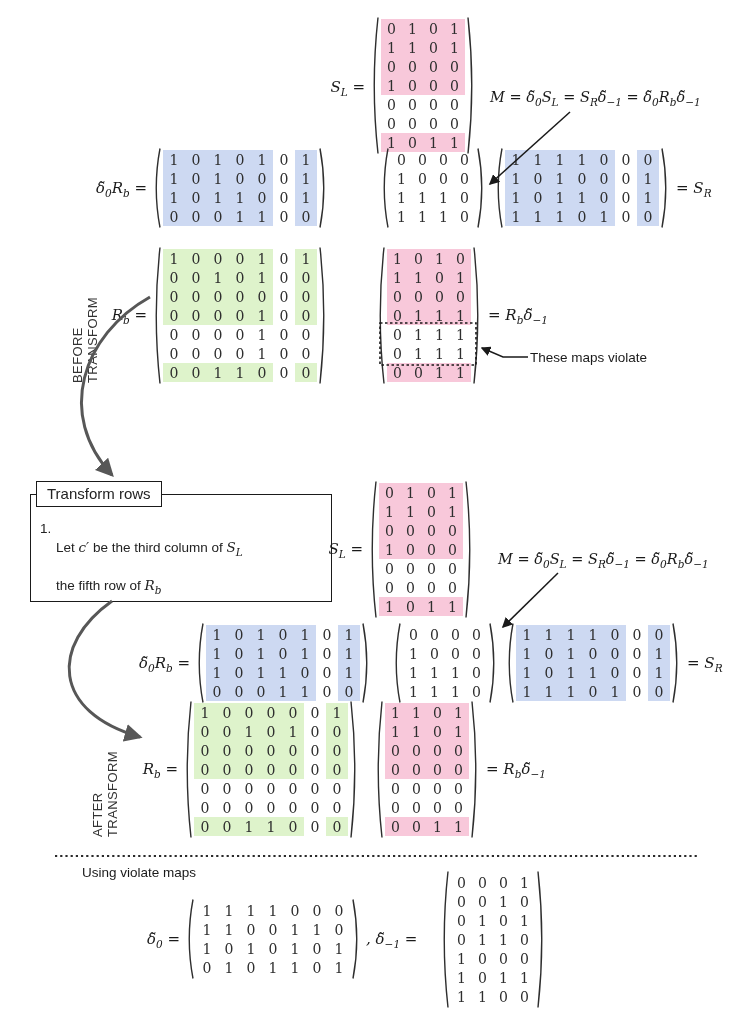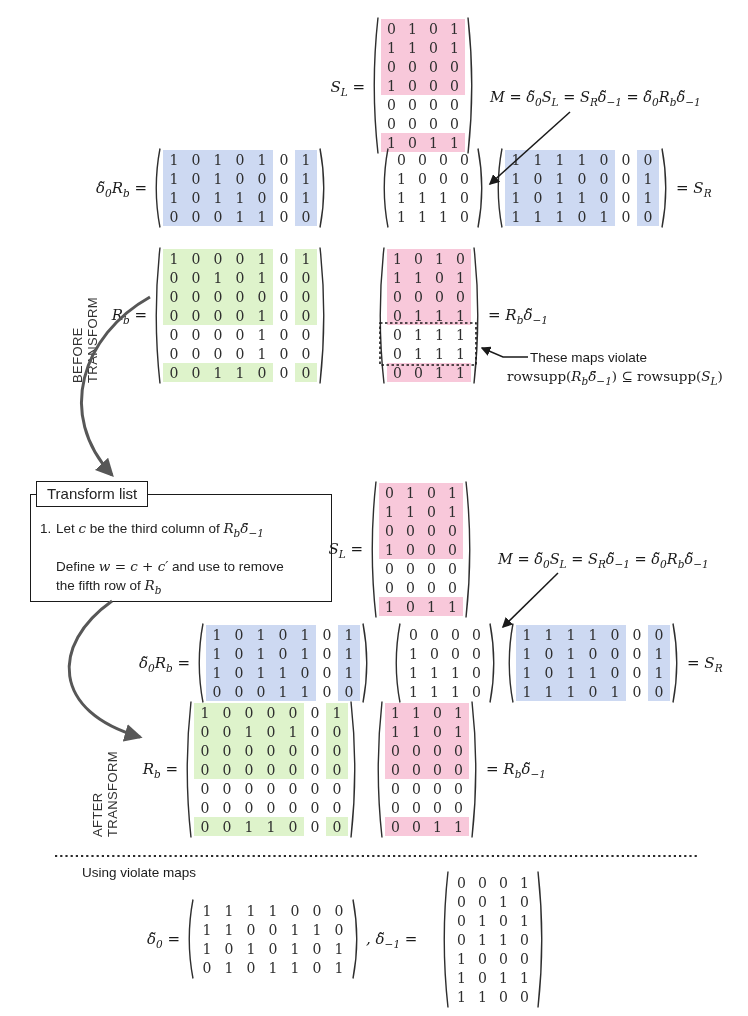--- a/index.html
+++ b/index.html
@@ -272,27 +272,25 @@
         <div class="cell" style="background: rgb(248, 200, 218);">0</div>
         <div class="cell" style="background: rgb(248, 200, 218);">1</div>
         <div class="cell" style="background: rgb(248, 200, 218);">1</div>
       </div>
       <svg width="9" height="139">
         <path d="M 1 1.5 Q 8.5 69.5 1 137.5" fill="none" stroke="#2e2e2e" stroke-width="1.4"></path>
       </svg>
     </div>
   <div class="abs ml" style="left:488px;top:306px"><i class="mi">= R<sub>b</sub>δ̃<sub>−1</sub></i></div>
   <div class="abs sans" style="left:530px;top:349px">These maps violate</div>
-  <div class="abs serifline" style="left:507px;top:368px">rowsupp(<i class="mi">R<sub>b</sub>δ̃<sub>−1</sub></i>) ⊆ rowsupp(<i class="mi">S<sub>L</sub></i>)</div>
 
   <div class="abs" id="tbox" style="left:30px;top:494px;width:300px;height:106px"></div>
-  <div id="ttab" style="left:36px;top:481px">Transform list</div>
+  <div id="ttab" style="left:36px;top:481px">Transform rows</div>
   <div class="tline" style="left:40px;top:519px">1.</div>
-  <div class="tline" style="left:56px;top:519px">Let <i class="mi">c</i>  be the third column of <i class="mi">R<sub>b</sub>δ̃<sub>−1</sub></i></div>
-  <div class="tline" style="left:56px;top:557px">Define <i class="mi">w = c + c′</i> and use to remove</div>
+  <div class="tline" style="left:56px;top:538px">Let <i class="mi">c′</i>  be the third column of <i class="mi">S<sub>L</sub></i></div>
   <div class="tline" style="left:56px;top:576px">the fifth row of <i class="mi">R<sub>b</sub></i></div>
 
   <div class="abs ml" style="left:298px;top:540px;width:65px;text-align:right"><i class="mi">S<sub>L</sub> =</i></div>
   <div class="matrix" style="left:368px;top:480px">
       <svg width="9" height="139">
         <path d="M 8 1.5 Q 0.5 69.5 8 137.5" fill="none" stroke="#2e2e2e" stroke-width="1.4"></path>
       </svg>
       <div class="mgrid" style="grid-template-columns: repeat(4, 21px);">
         <div class="cell" style="background: rgb(248, 200, 218);">0</div>
         <div class="cell" style="background: rgb(248, 200, 218);">1</div>

